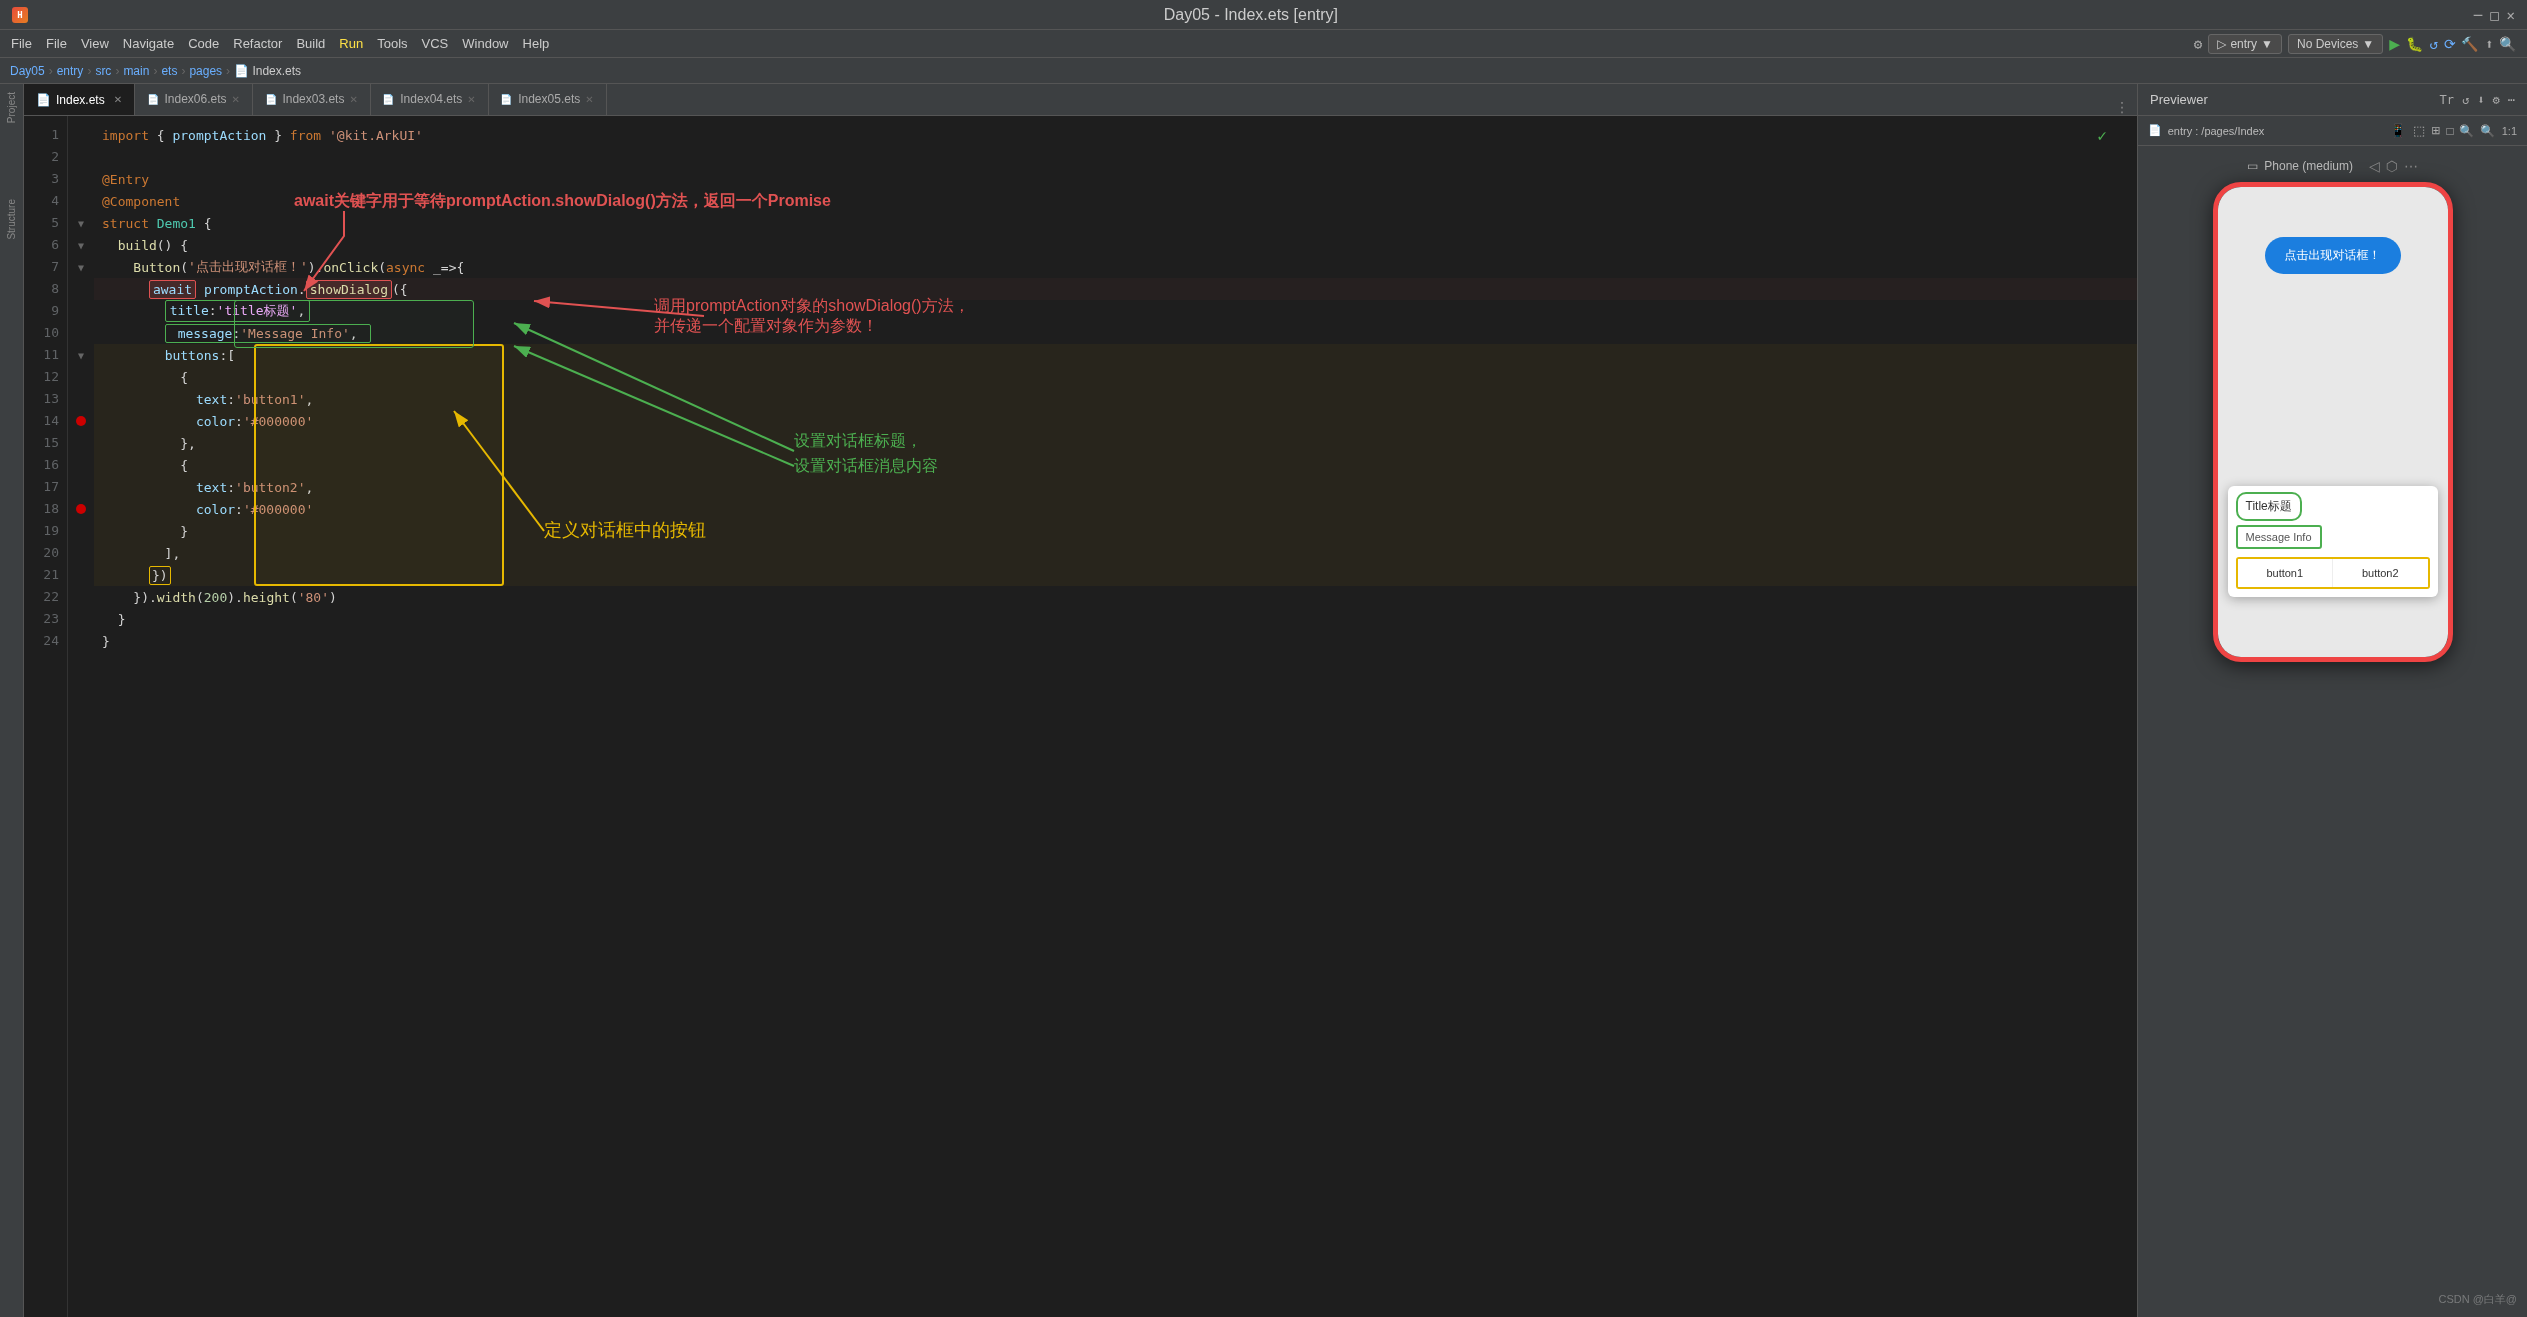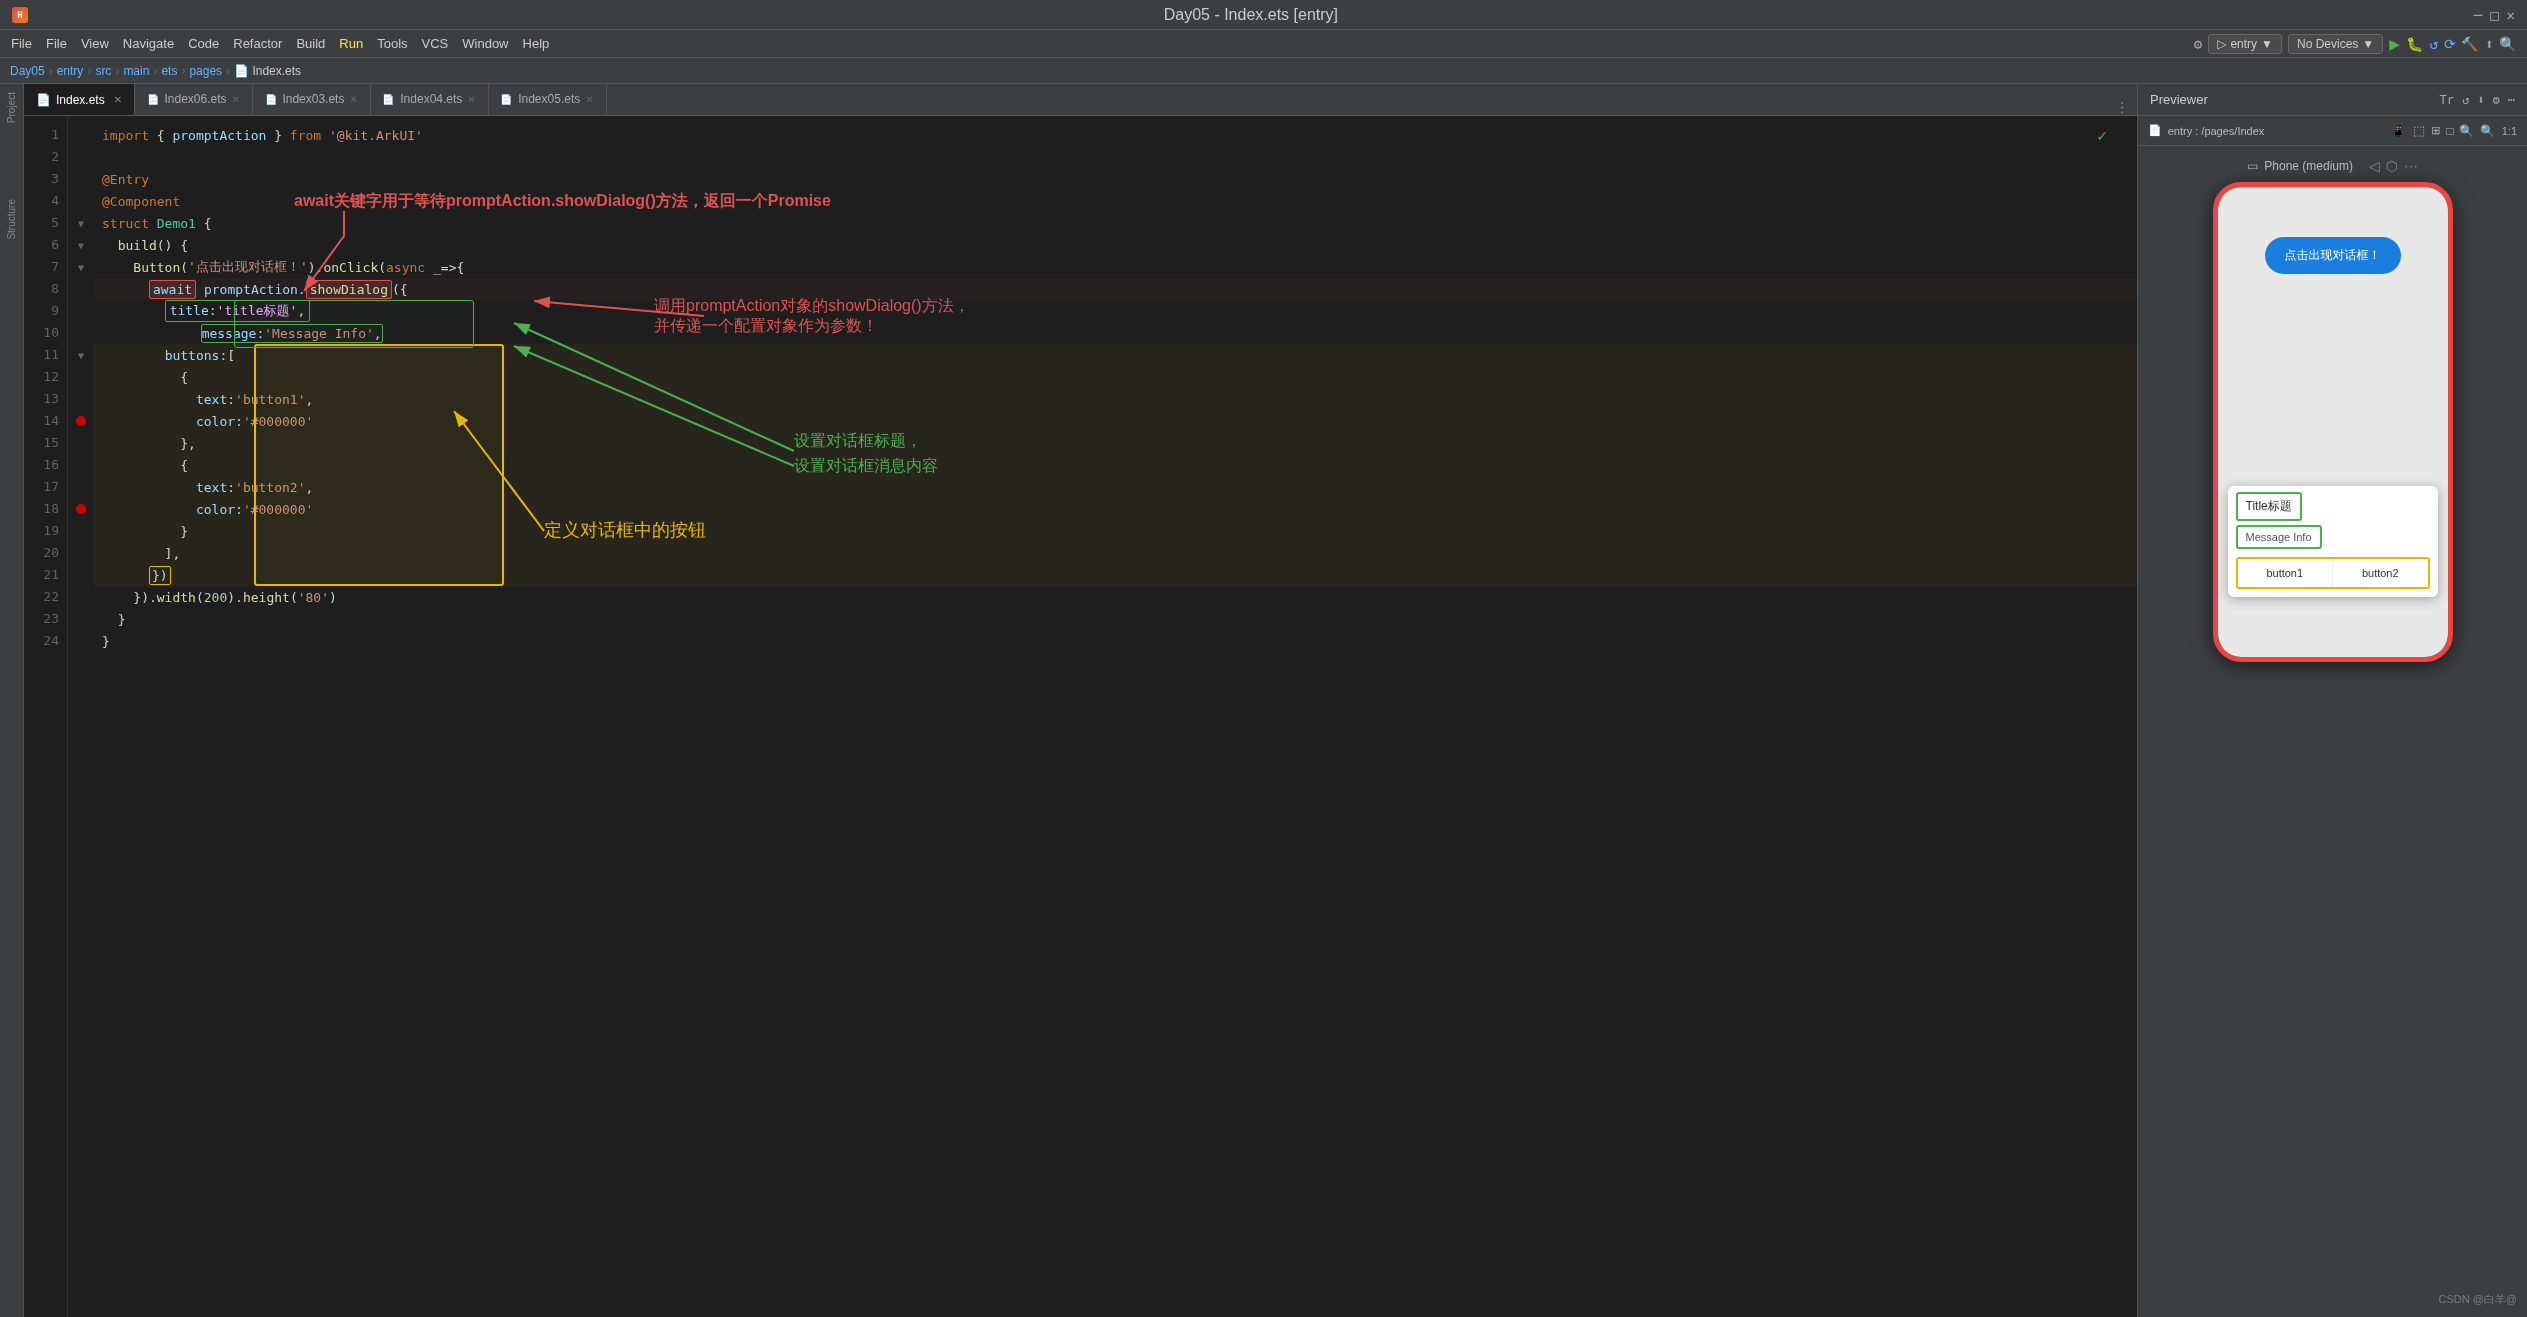--- a/index.html
+++ b/index.html
@@ -214,21 +214,21 @@
 
           <div style="height:22px;display:flex;align-items:center;padding-left:8px;white-space:pre;background:rgba(200,80,80,0.05);">
             <span style="color:#d4d4d4;">      </span><span style="background:rgba(200,80,80,0.2);border:1px solid #e05252;padding:1px 3px;border-radius:2px;color:#9cdcfe;">await</span><span style="color:#d4d4d4;"> </span><span style="color:#9cdcfe;">promptAction</span><span style="color:#d4d4d4;">.</span><span style="background:rgba(200,80,80,0.2);border:1px solid #e05252;padding:1px 3px;border-radius:2px;color:#dcdcaa;">showDialog</span><span style="color:#d4d4d4;">({</span>
           </div>
 
           <div style="height:22px;display:flex;align-items:center;padding-left:8px;white-space:pre;">
             <span style="color:#d4d4d4;">        </span><span style="border:1.5px solid #4caf50;padding:1px 4px;border-radius:2px;"><span style="color:#9cdcfe;">title</span><span style="color:#d4d4d4;">:</span><span style="color:#f0abfc;">'title标题'</span><span style="color:#d4d4d4;">,</span></span>
           </div>
 
           <div style="height:22px;display:flex;align-items:center;padding-left:8px;white-space:pre;">
-            <span style="color:#d4d4d4;">        </span><span style="border:1.5px solid #4caf50;padding:1px 0;border-radius:2px;margin-left:36px;"><span style="color:#9cdcfe;">message</span><span style="color:#d4d4d4;">:</span><span style="color:#ce9178;">'Message Info'</span><span style="color:#d4d4d4;">,</span></span>
+            <span style="color:#d4d4d4;">        </span><span style="border:1.5px solid #4caf50;padding:1px 12px;border-radius:2px;"><span style="color:#9cdcfe;">message</span><span style="color:#d4d4d4;">:</span><span style="color:#ce9178;">'Message Info'</span><span style="color:#d4d4d4;">,</span></span>
           </div>
 
           <div style="height:22px;display:flex;align-items:center;padding-left:8px;white-space:pre;background:rgba(230,184,0,0.05);">
             <span style="color:#d4d4d4;">        </span><span style="color:#9cdcfe;">buttons</span><span style="color:#d4d4d4;">:[</span>
           </div>
 
           <div style="height:22px;display:flex;align-items:center;padding-left:8px;white-space:pre;background:rgba(230,184,0,0.05);">
             <span style="color:#d4d4d4;">          {</span>
           </div>
 
@@ -361,21 +361,21 @@
       <div style="flex:1;display:flex;align-items:flex-start;justify-content:center;padding:0 20px;position:relative;">
         <div style="width:240px;height:480px;background:#111;border-radius:28px;border:5px solid #ef4444;overflow:hidden;position:relative;box-shadow:0 4px 20px rgba(0,0,0,0.6);">
 
           <div style="width:100%;height:100%;background:#e8e8e8;position:relative;display:flex;flex-direction:column;align-items:center;padding-top:50px;">
 
             <button style="background:#1b7edf;color:white;border-radius:24px;padding:10px 20px;font-size:12px;font-family:sans-serif;cursor:pointer;border:none;white-space:nowrap;">点击出现对话框！</button>
 
             <div style="position:absolute;bottom:60px;left:10px;right:10px;background:white;border-radius:6px;box-shadow:0 2px 12px rgba(0,0,0,0.3);overflow:visible;">
 
               <div style="padding:6px 8px 2px;">
-                <div style="border:2px solid #4caf50;border-radius:3px;padding:4px 8px;display:inline-block;font-size:12px;font-family:sans-serif;color:#333;text-align:center;">Title标题</div>
+                <div style="border:2px solid #4caf50;border-radius:10px;padding:4px 8px;display:inline-block;font-size:12px;font-family:sans-serif;color:#333;text-align:center;">Title标题</div>
               </div>
 
               <div style="padding:2px 8px 4px;">
                 <div style="border:2px solid #4caf50;border-radius:3px;padding:4px 8px;display:inline-block;font-size:11px;font-family:sans-serif;color:#555;">Message Info</div>
               </div>
 
               <div style="border:2px solid #e6b800;border-radius:3px;margin:4px 8px 8px;display:flex;overflow:hidden;">
                 <button style="flex:1;padding:8px;font-size:11px;font-family:sans-serif;color:#333;border:none;background:white;cursor:pointer;">button1</button>
                 <div style="width:1px;background:#eee;"></div>
                 <button style="flex:1;padding:8px;font-size:11px;font-family:sans-serif;color:#333;border:none;background:white;cursor:pointer;">button2</button>

